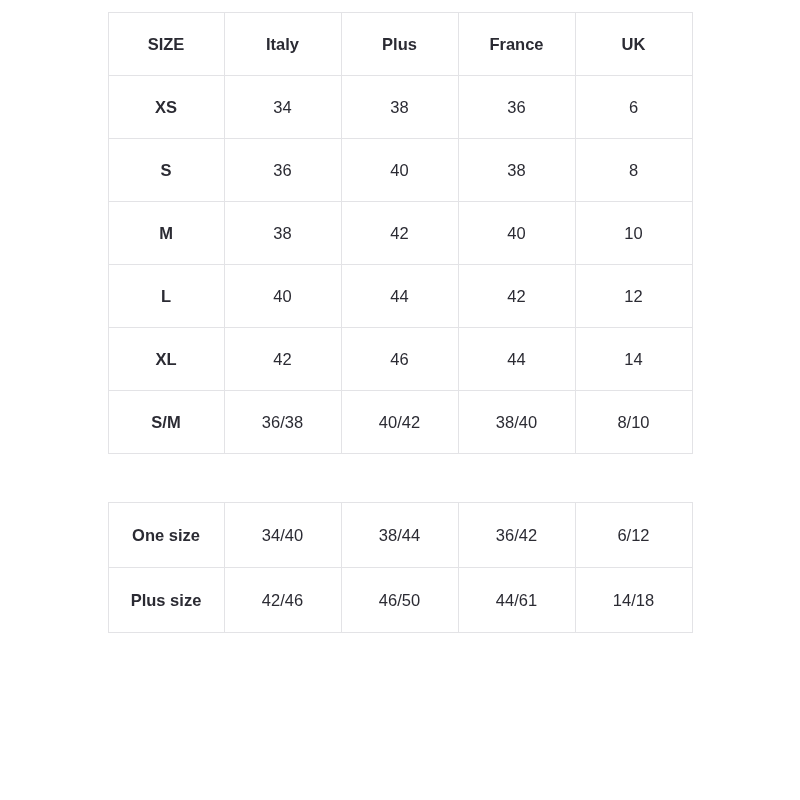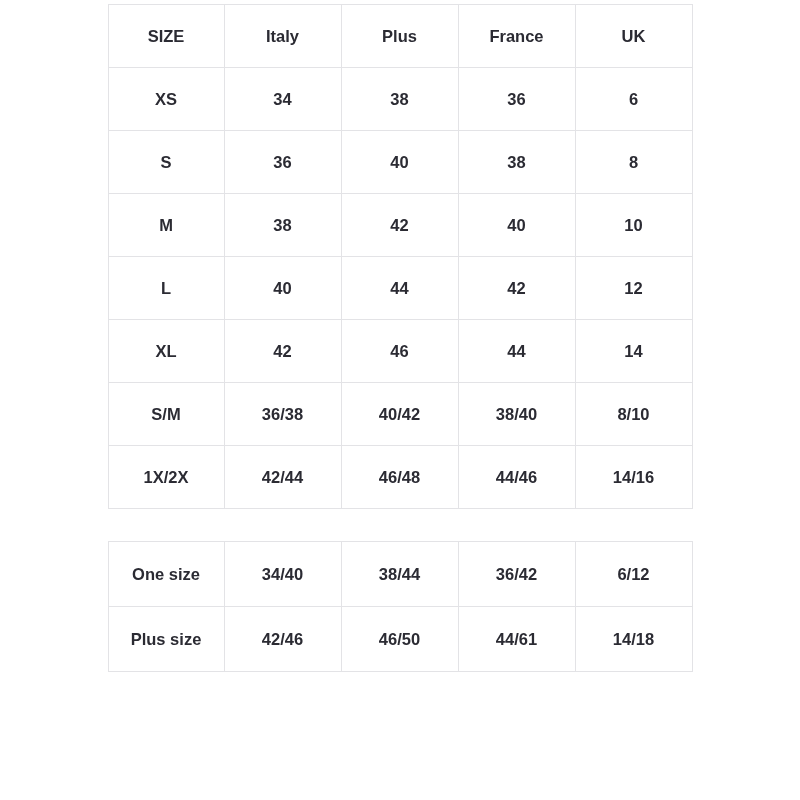--- a/index.html
+++ b/index.html
@@ -17,21 +17,21 @@
     position: relative;
     box-sizing: border-box;
     display: flex;
     flex-direction: column;
     align-items: center;
   }
   table.size-table {
     border-collapse: collapse;
     table-layout: fixed;
     width: 584px;
-    margin: 0;
+    margin: 8px;
   }
   table.size-table td,
   table.size-table th {
     border: 1px solid #e3e3e6;
     text-align: center;
     vertical-align: middle;
     font-size: 16.5px;
     color: #2b2b33;
     padding: 0;
   }
@@ -45,21 +45,21 @@
   .secondary-table td { height: 64px; }
 
   .hcell {
     font-weight: bold;
     font-size: 16.5px;
   }
   .rowlabel {
     font-weight: bold;
   }
   .val {
-    font-weight: bold;
+    font-weight: normal;
   }
   .gap {
     height: 32px;
     width: 100%;
   }
   .top-pad { height: 4px; }
 </style>
 </head>
 <body>
 
@@ -120,27 +120,20 @@
         <td class="val">44</td>
         <td class="val">14</td>
       </tr>
       <tr>
         <td class="rowlabel">S/M</td>
         <td class="val">36/38</td>
         <td class="val">40/42</td>
         <td class="val">38/40</td>
         <td class="val">8/10</td>
       </tr>
-      <tr>
-        <td class="rowlabel">1X/2X</td>
-        <td class="val">42/44</td>
-        <td class="val">46/48</td>
-        <td class="val">44/46</td>
-        <td class="val">14/16</td>
-      </tr>
     </tbody>
   </table>
 
   <div class="gap"></div>
 
   <table class="size-table secondary-table">
     <colgroup>
       <col class="c0">
         <col class="c1">
         <col class="c2">

